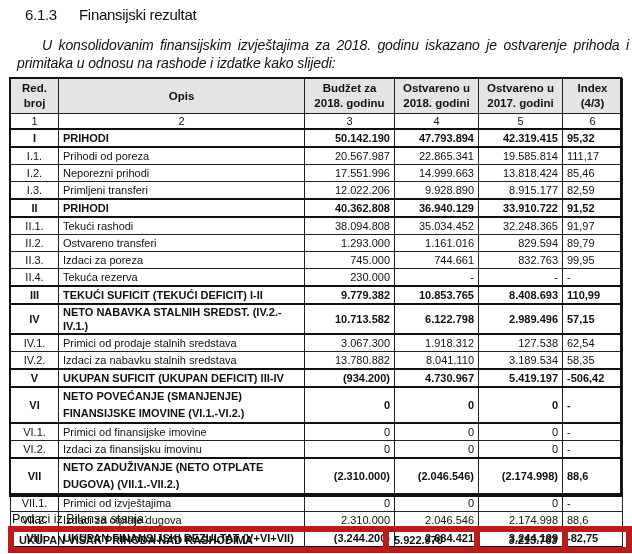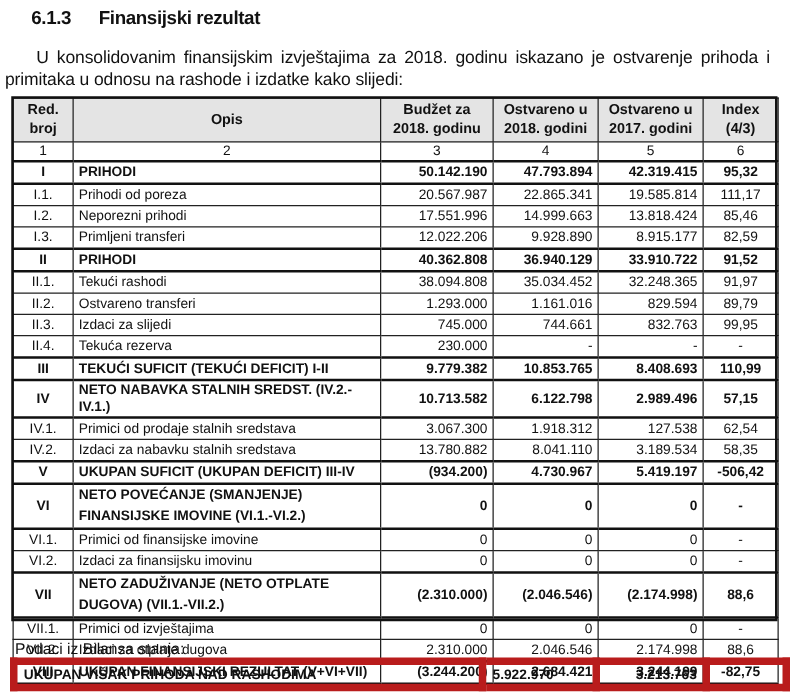--- a/index.html
+++ b/index.html
@@ -1,26 +1,26 @@
 <!DOCTYPE html>
 <html><head>
 <meta charset="utf-8">
 <style>
   html, body { margin:0; padding:0; background:#ffffff; }
   body { width:632px; height:554px; position:relative; overflow:hidden; font-family:"Liberation Sans", sans-serif; color:#111; }
-  .heading { position:absolute; left:25px; top:6px; font-size:15px; font-weight:bold; letter-spacing:-0.3px; }
+  .heading { position:absolute; left:25px; top:6px; font-size:15px; font-weight:normal; letter-spacing:-0.3px; }
   .heading .num { display:inline-block; width:54px; }
-  .para { position:absolute; left:4px; top:36px; width:612px; font-size:14px; line-height:18px; text-align:justify; text-indent:25px; letter-spacing:-0.1px; }
+  .para { position:absolute; left:17px; top:36px; width:612px; font-size:14px; line-height:18px; text-align:justify; text-indent:25px; letter-spacing:-0.1px;font-style:italic; }
   table.main { position:absolute; left:10px; top:78px; border-collapse:collapse; font-size:11px;padding-left:10px; }
   table.main td, table.main th { border:1px solid #222; padding:0 4px; height:16px; line-height:14px; }
   table.main th { background:#e4e4e4; font-weight:bold; height:34px; text-align:center; font-size:11.5px; line-height:15px; }
   table.main tr.idx td { text-align:center; height:14px; border-bottom:2px solid #111; }
   td.rb { text-align:center; }
   td.num { text-align:right; }
-  td.c6 { text-align:center; }
+  td.c6 { }
   tr.b td { font-weight:bold; border-top:2px solid #111; border-bottom:2px solid #111; }
   tr.tall td { height:34px; line-height:17px; }
   .outer-border { position:absolute; left:9px; top:77px; width:613px; height:420px; border:2px solid #111; pointer-events:none; box-sizing:border-box; }
   .note { position:absolute; left:12px; top:512px; font-size:12.5px; }
   table.bil { position:absolute; left:8px; top:526px; border-collapse:collapse; font-size:11px; font-weight:bold; }
   table.bil td { border:6px solid #b91c1c; height:15px; padding:0 5px; }
 </style>
 </head>
 <body>
 
@@ -109,21 +109,21 @@
       <tr>
         <td class="rb">II.2.</td>
         <td>Ostvareno transferi</td>
         <td class="num">1.293.000</td>
         <td class="num">1.161.016</td>
         <td class="num">829.594</td>
         <td class="c6">89,79</td>
       </tr>
       <tr>
         <td class="rb">II.3.</td>
-        <td>Izdaci za slijedi</td>
+        <td>Izdaci za poreza</td>
         <td class="num">745.000</td>
         <td class="num">744.661</td>
         <td class="num">832.763</td>
         <td class="c6">99,95</td>
       </tr>
       <tr>
         <td class="rb">II.4.</td>
         <td>Tekuća rezerva</td>
         <td class="num">230.000</td>
         <td class="num">-</td>

